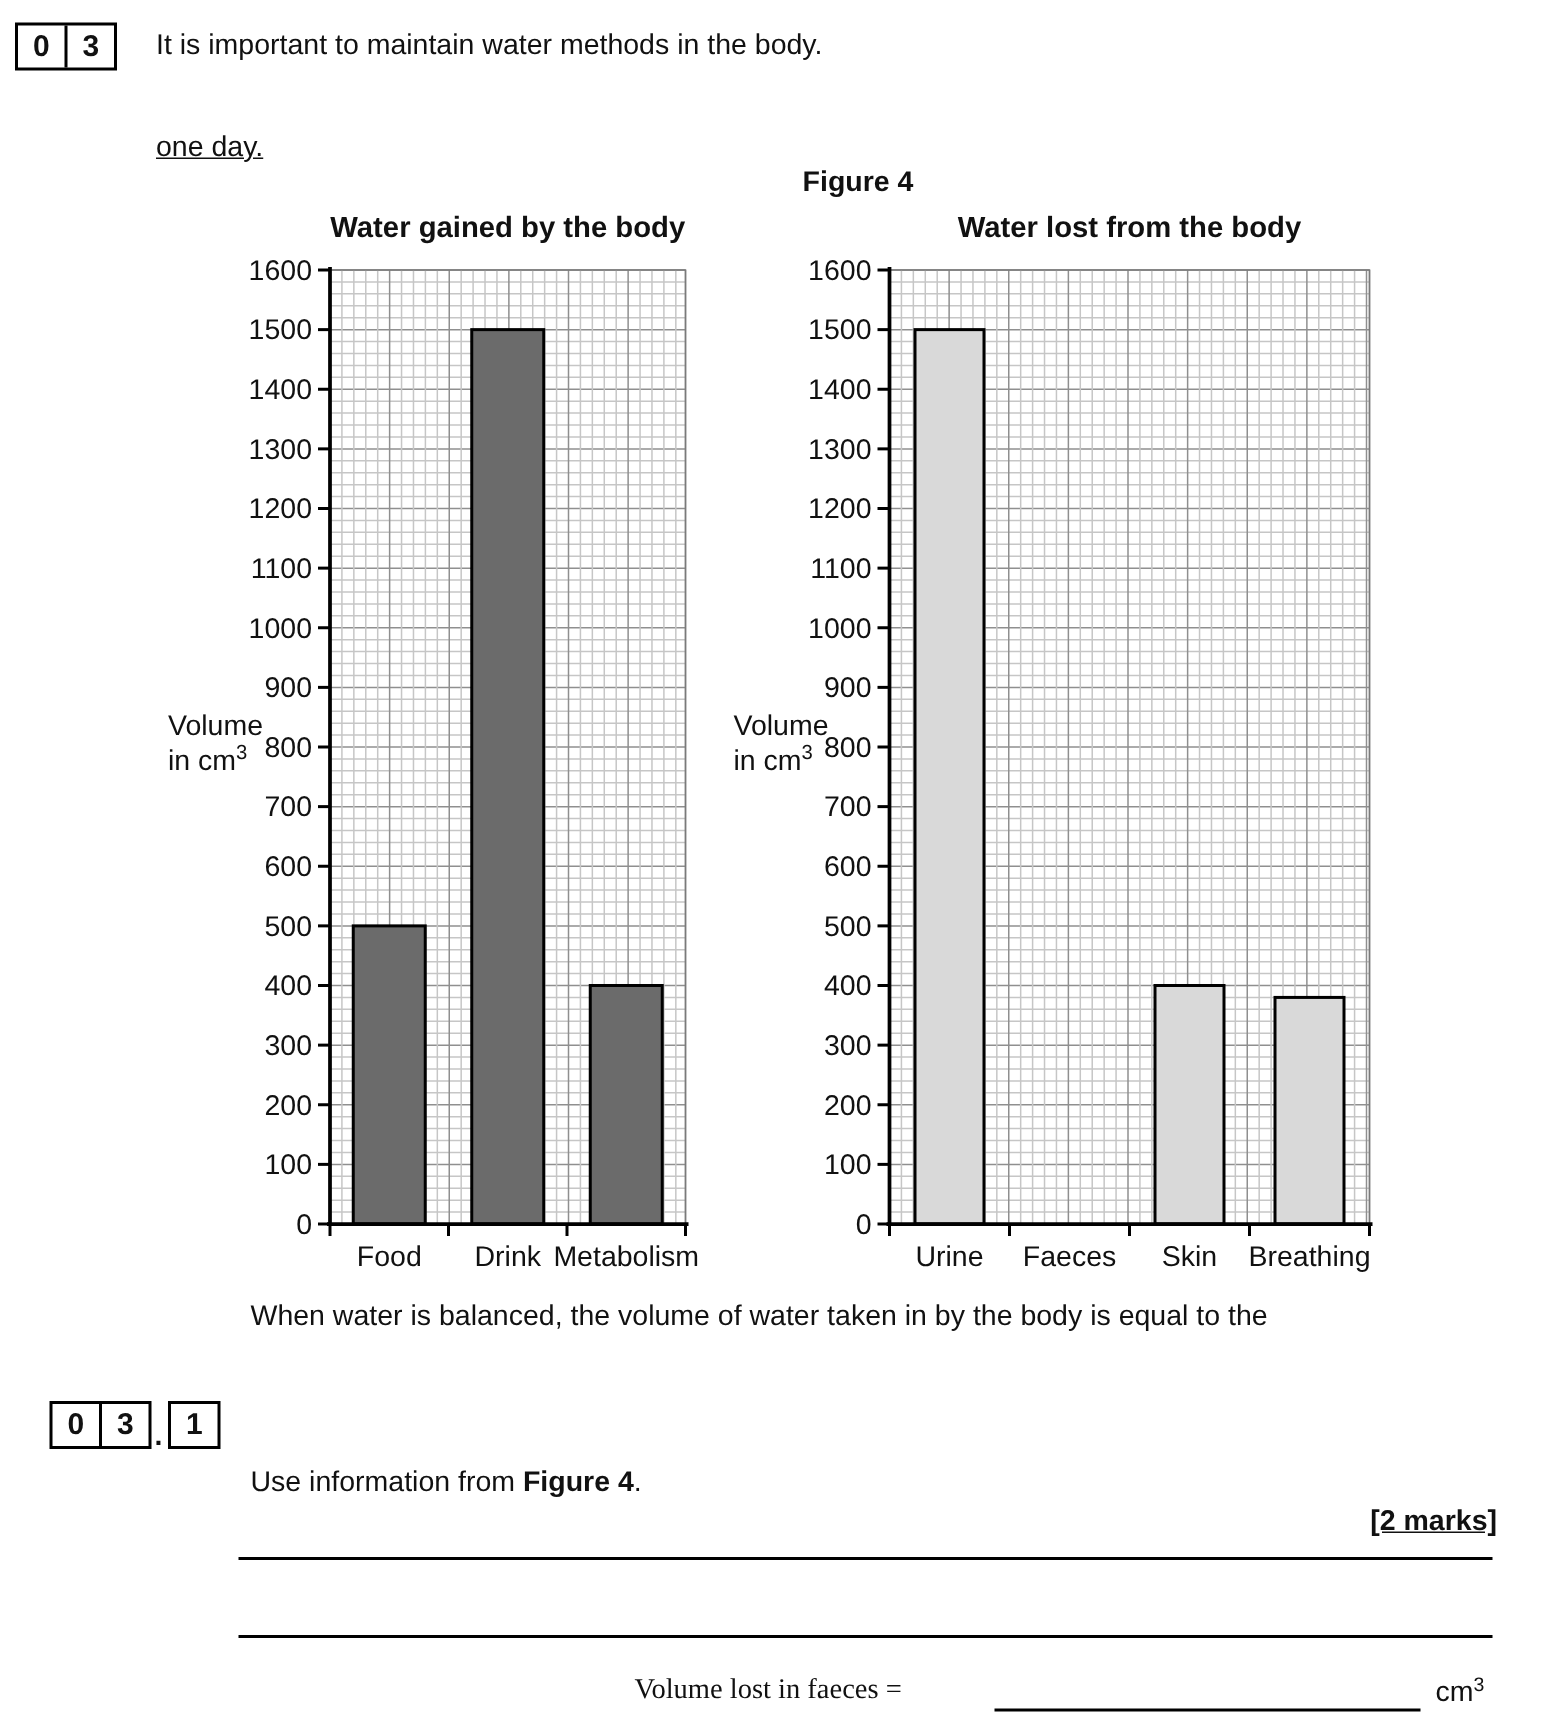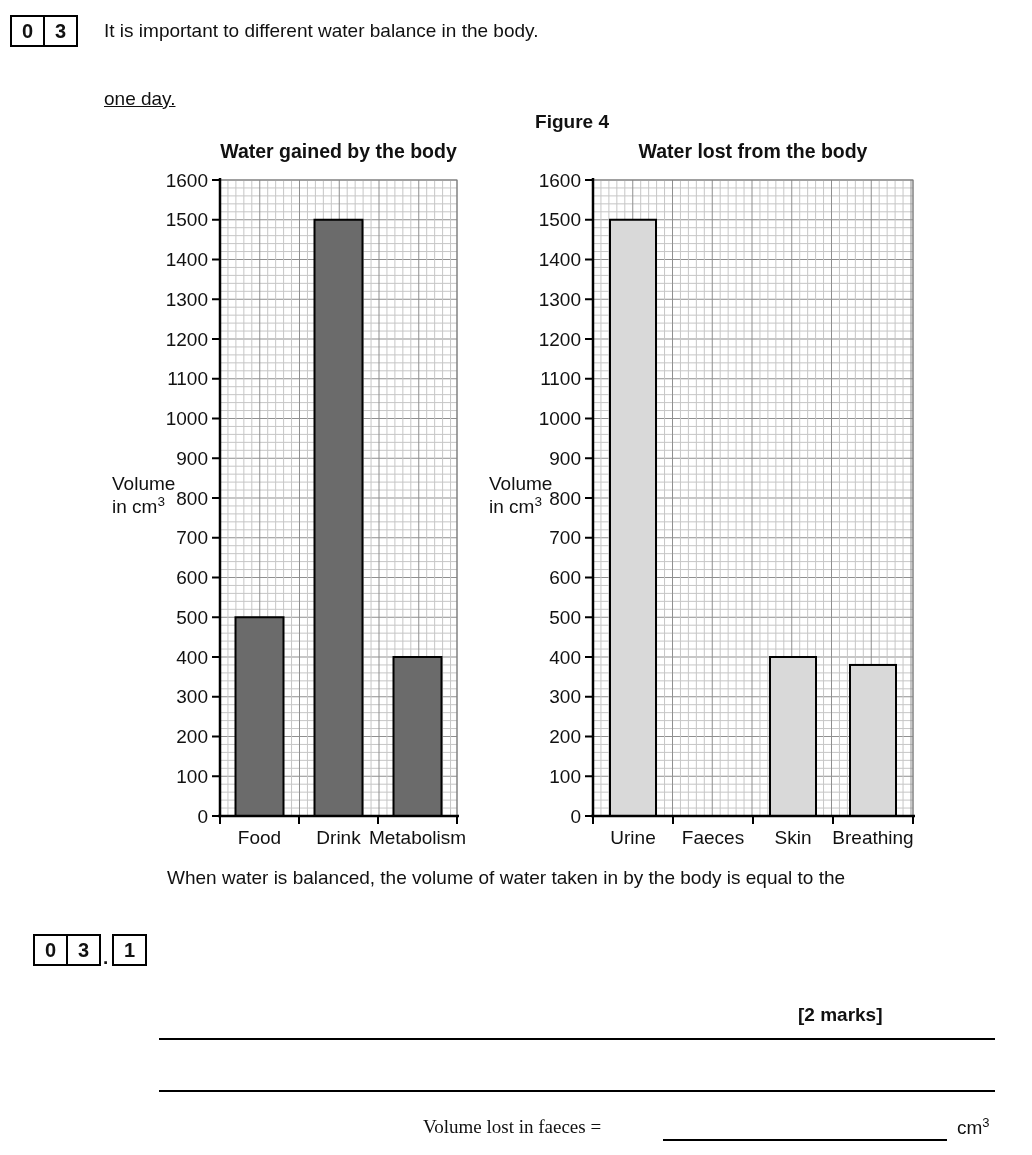--- a/index.html
+++ b/index.html
@@ -18,21 +18,21 @@
 </head>
 <body>
 
 <div class="page">
 
   <div class="qbox" style="left:10px;top:15px;">
     <div class="qcell">0</div>
     <div class="qcell">3</div>
   </div>
 
-  <div class="abs" style="left:104px;top:19px;">It is important to different water balance in the body.</div>
+  <div class="abs" style="left:104px;top:19px;">It is important to maintain water methods in the body.</div>
   <div class="abs" style="left:104px;top:87px;text-decoration:underline;">one day.</div>
 
   <div class="abs bold" style="left:472px;top:110px;width:200px;text-align:center;">Figure 4</div>
 
   <svg id="chart-left" style="position:absolute;left:100px;top:138px;" width="380" height="715" viewBox="100 138 380 715">
       <g>
         <line x1="220" y1="816" x2="457" y2="816" stroke="#8f8f8f" stroke-width="1"></line>
         <line x1="220" y1="808.05" x2="457" y2="808.05" stroke="#c6c6c6" stroke-width="1"></line>
         <line x1="220" y1="800.1" x2="457" y2="800.1" stroke="#c6c6c6" stroke-width="1"></line>
         <line x1="220" y1="792.15" x2="457" y2="792.15" stroke="#c6c6c6" stroke-width="1"></line>
@@ -392,21 +392,22 @@
 
   <div class="qbox" style="left:33px;top:934px;">
     <div class="qcell">0</div>
     <div class="qcell">3</div>
   </div>
   <div class="abs bold" style="left:103px;top:946px;">.</div>
   <div class="qbox" style="left:112px;top:934px;">
     <div class="qcell">1</div>
   </div>
 
-  <div class="abs bold" style="left:798px;top:1003px;width:200px;">[2 marks]</div>
+  <div class="abs" style="left:167px;top:977px;"><span>Use information from </span><span class="bold">Figure 4</span><span>.</span></div>
+  <div class="abs bold" style="left:798px;top:1003px;width:200px;text-align:right;text-decoration:underline;">[2 marks]</div>
 
   <div class="answer-line" style="left:159px;top:1038px;width:836px;"></div>
   <div class="answer-line" style="left:159px;top:1090px;width:836px;"></div>
 
   <div class="abs" style="left:423px;top:1115px;font-family:Liberation Serif, serif;">Volume lost in faeces =</div>
   <div class="answer-line" style="left:663px;top:1139px;width:284px;"></div>
   <div class="abs" style="left:957px;top:1115px;"><span>cm</span><sup>3</sup></div>
 
 </div>
 

